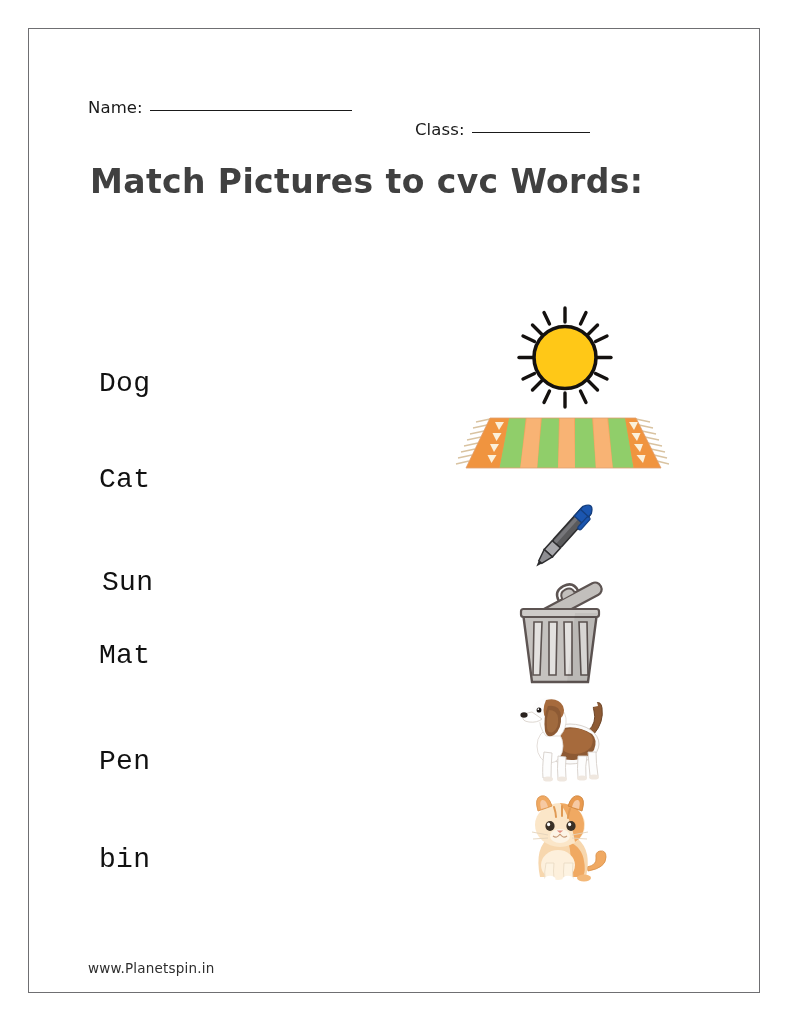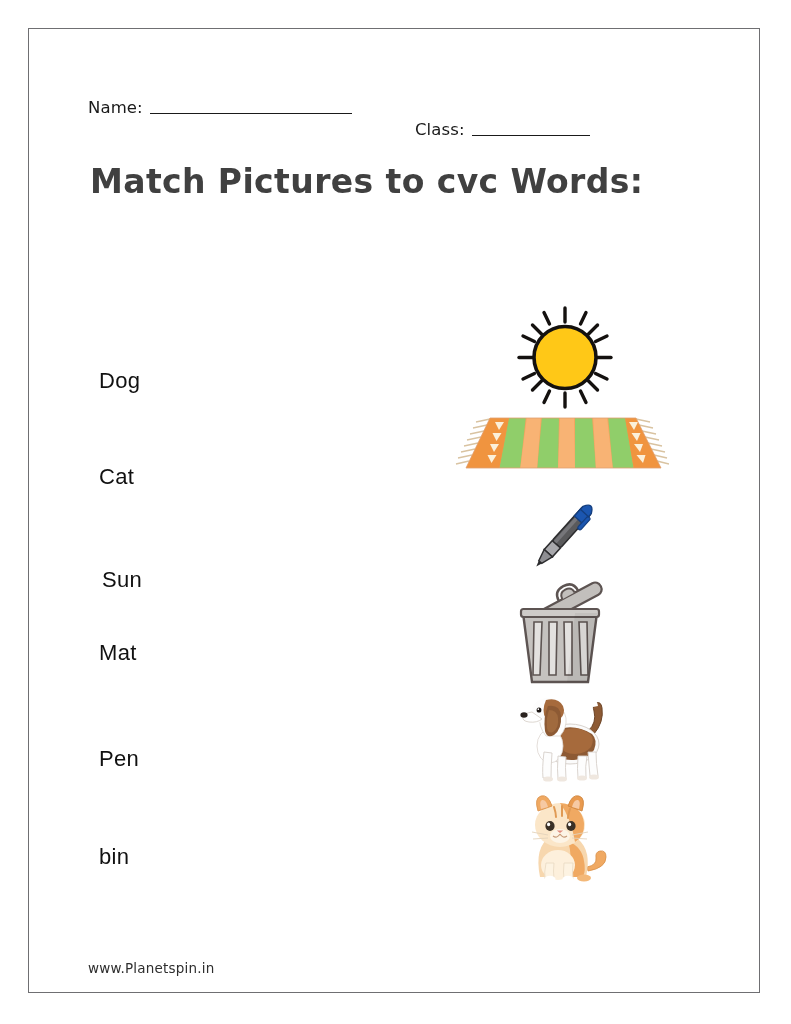--- a/index.html
+++ b/index.html
@@ -39,21 +39,21 @@
   .namerow {
     position: absolute;
     left: 88px;
     top: 98px;
     width: 600px;
     height: 26px;
   }
   .field {
     position: absolute;
     display: flex;
-    align-items: center;
+    align-items: flex-start;
     white-space: nowrap;
   }
   .field-name { left: 0px; top: 0px; }
   .field-class { left: 327px; top: 0px; margin-top: 22px; }
   .field-label {
     font-family: "DejaVu Sans", sans-serif;
     font-size: 16.5px;
     color: #1a1a1a;
     letter-spacing: 0.1px;
   }
@@ -94,22 +94,22 @@
   
   .word-column {
     position: absolute;
     left: 99px;
     top: 300px;
     width: 200px;
     height: 600px;
   }
   .word-item {
     position: absolute;
-    font-family: Liberation Sans, sans-serif;
-    font-size: 22px;
+    font-family: Liberation Mono, monospace;
+    font-size: 28px;
     color: #111111;
     white-space: nowrap;
     letter-spacing: 0.3px;
   }
 
   
   .picture-column {
     position: absolute;
     left: 440px;
     top: 290px;

